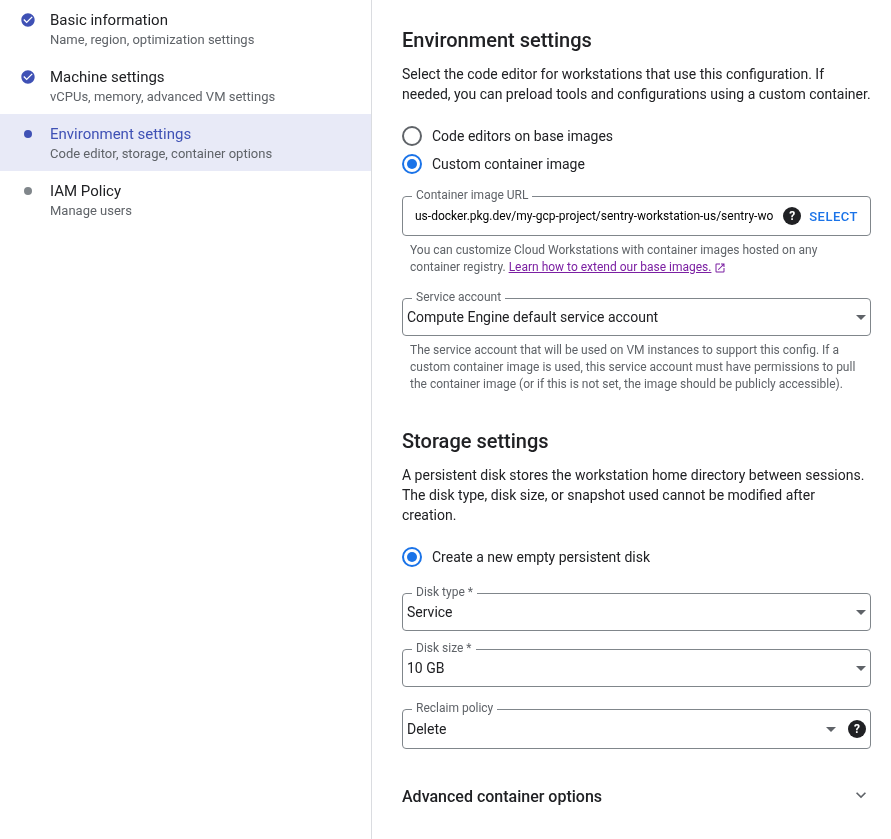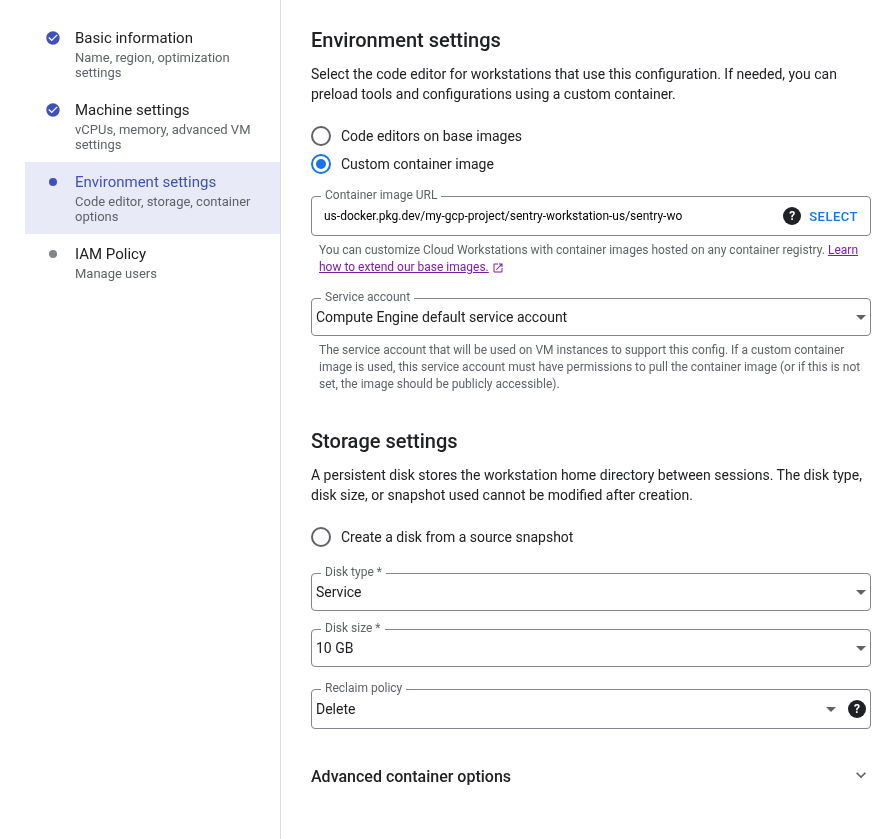--- a/index.html
+++ b/index.html
@@ -6,24 +6,22 @@
     body {
       font-family: 'Google Sans', Roboto, Arial, sans-serif;
       font-size: 14px;
       color: #202124;
       background: #fff;
       display: flex;
       width: 891px;
       height: 839px;
     }
     .sidebar {
-      width: 256px;
+      width: 372px;
       border-right: 1px solid #dadce0;
-      padding-top: 18px;
-      margin-left: 25px;
     }
     .step {
       display: flex;
       align-items: flex-start;
       padding: 10px 16px 10px 20px;
       gap: 14px;
       cursor: pointer;
     }
     .step.active {
       background: #e8eaf7;
@@ -273,22 +271,22 @@
       <span>Compute Engine default service account</span>
       <span class="caret"></span>
     </div>
   </div>
   <div class="hint">The service account that will be used on VM instances to support this config. If a custom container image is used, this service account must have permissions to pull the container image (or if this is not set, the image should be publicly accessible).</div>
 
   <h2 class="section-gap">Storage settings</h2>
   <p class="section-desc">A persistent disk stores the workstation home directory between sessions. The disk type, disk size, or snapshot used cannot be modified after creation.</p>
 
   <div class="radio-row">
-    <span class="radio"></span>
-    <span class="radio-label">Create a disk from a source snapshot</span>
+    <span class="radio checked"></span>
+    <span class="radio-label">Create a new empty persistent disk</span>
   </div>
 
   <div class="field-wrap" style="margin-top:22px;">
     <span class="field-label">Disk type *</span>
     <div class="select-field">
       <span>Service</span>
       <span class="caret"></span>
     </div>
   </div>
 

